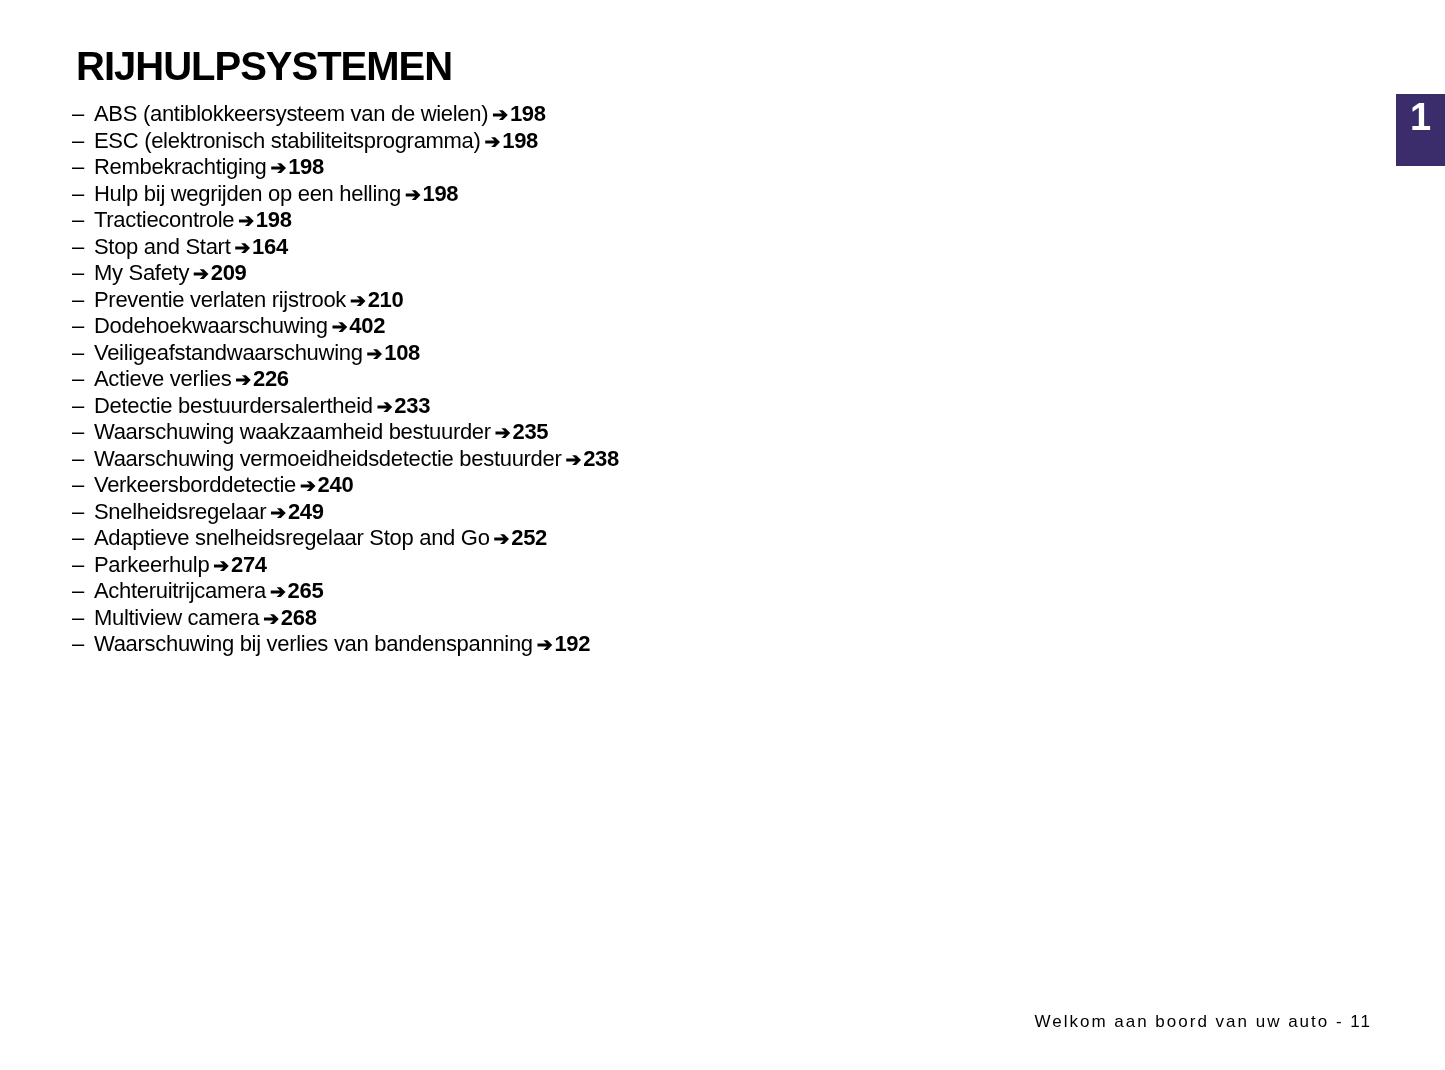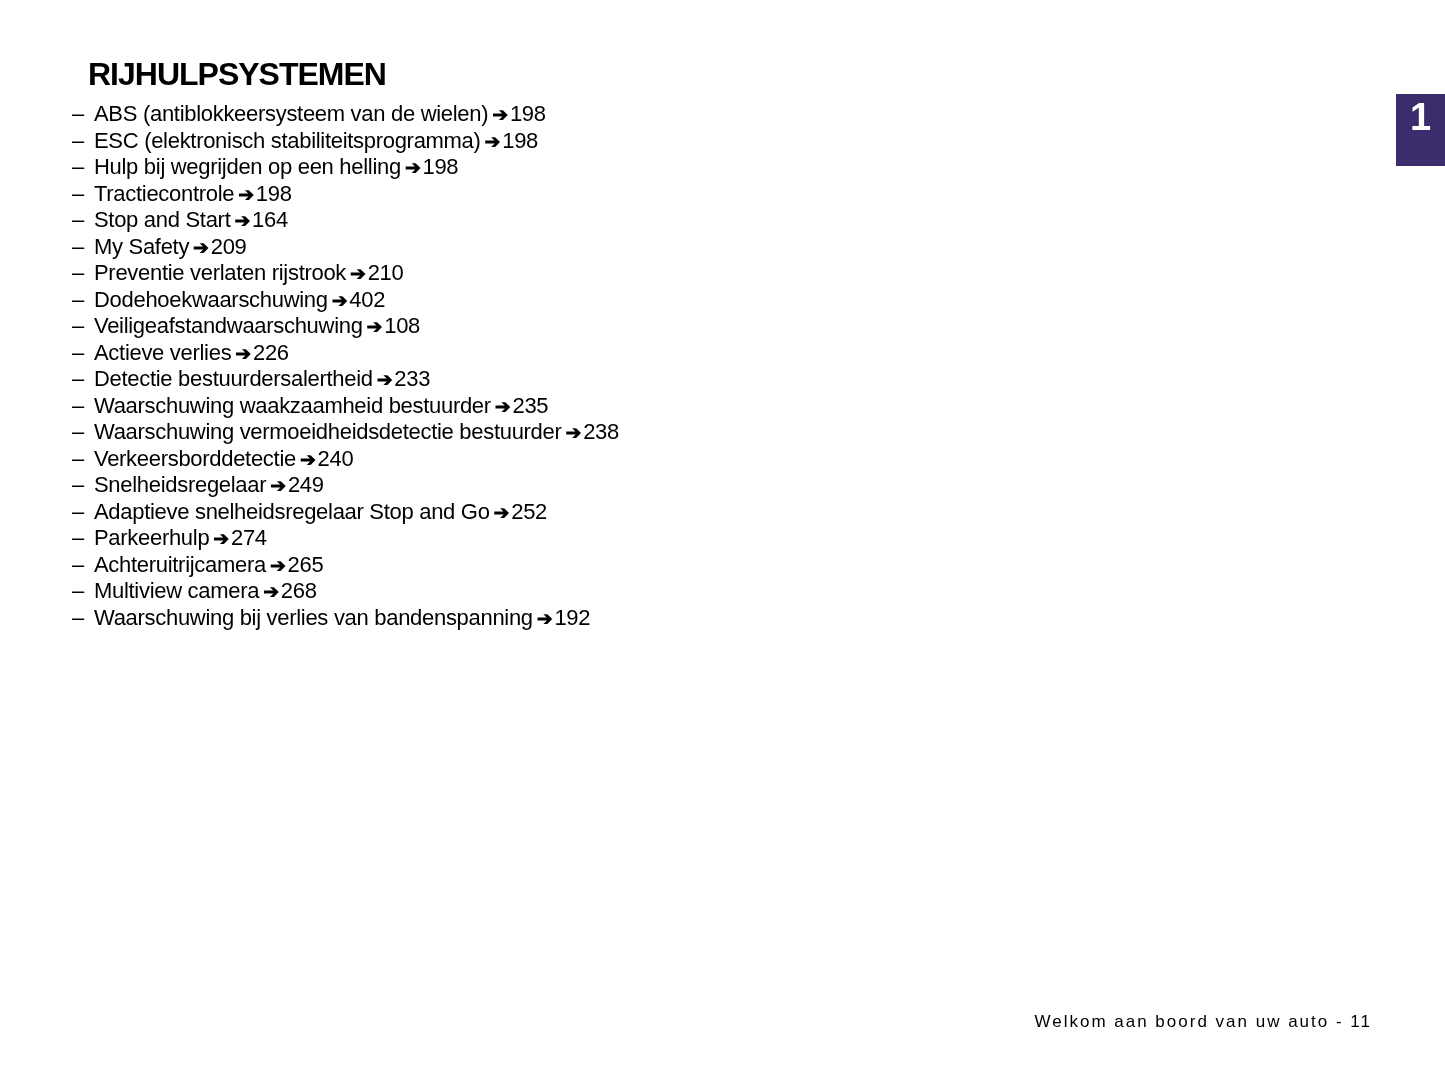--- a/index.html
+++ b/index.html
@@ -2,49 +2,50 @@
 <html><head>
 <meta charset="utf-8">
 <style>
   html, body { margin: 0; padding: 0; }
   body {
     width: 1445px; height: 1070px; background: #ffffff; position: relative; overflow: hidden;
     font-family: "Liberation Sans", sans-serif; color: #000;
   }
   .title {
     position: absolute; left: 72px; top: 40px;
-    font-size: 32px; font-weight: bold; letter-spacing: -1px; margin: 16px;
+    font-size: 40px; font-weight: bold; letter-spacing: -1px; margin: 4px;
   }
   .list {
     position: absolute; left: 72px; top: 101px; margin: 0; padding: 0; list-style: none;
   }
   .item {
     font-size: 22px; line-height: 25.5px; white-space: nowrap; letter-spacing: -0.3px;
   }
   .dash { display: inline-block; width: 22px; }
   .arrow { font-weight: bold; font-size: 19px; margin: 0 2px 0 4px; }
-  .page { font-weight: normal; }
+  .page { font-weight: bold; }
   .tab {
     position: absolute; left: 1396px; top: 94px; width: 49px; height: 72px;
     background: #3b2d6b; color: #fff; font-size: 38px; font-weight: bold;
     display: flex; align-items: flex-start; justify-content: center; padding-top: 2px; box-sizing: border-box;
   }
   .footer {
     position: absolute; right: 73px; top: 1012px;
     font-size: 17px; letter-spacing: 2px; text-align: center;
   }
 </style>
 </head>
 <body>
 
 <h1 class="title">RIJHULPSYSTEMEN</h1>
 
 <ul class="list">
   <li class="item"><span class="dash">–</span><span>ABS (antiblokkeersysteem van de wielen)</span><span class="arrow">➔</span><span class="page">198</span></li>
   <li class="item"><span class="dash">–</span><span>ESC (elektronisch stabiliteitsprogramma)</span><span class="arrow">➔</span><span class="page">198</span></li>
+  <li class="item"><span class="dash">–</span><span>Rembekrachtiging</span><span class="arrow">➔</span><span class="page">198</span></li>
   <li class="item"><span class="dash">–</span><span>Hulp bij wegrijden op een helling</span><span class="arrow">➔</span><span class="page">198</span></li>
   <li class="item"><span class="dash">–</span><span>Tractiecontrole</span><span class="arrow">➔</span><span class="page">198</span></li>
   <li class="item"><span class="dash">–</span><span>Stop and Start</span><span class="arrow">➔</span><span class="page">164</span></li>
   <li class="item"><span class="dash">–</span><span>My Safety</span><span class="arrow">➔</span><span class="page">209</span></li>
   <li class="item"><span class="dash">–</span><span>Preventie verlaten rijstrook</span><span class="arrow">➔</span><span class="page">210</span></li>
   <li class="item"><span class="dash">–</span><span>Dodehoekwaarschuwing</span><span class="arrow">➔</span><span class="page">402</span></li>
   <li class="item"><span class="dash">–</span><span>Veiligeafstandwaarschuwing</span><span class="arrow">➔</span><span class="page">108</span></li>
   <li class="item"><span class="dash">–</span><span>Actieve verlies</span><span class="arrow">➔</span><span class="page">226</span></li>
   <li class="item"><span class="dash">–</span><span>Detectie bestuurdersalertheid</span><span class="arrow">➔</span><span class="page">233</span></li>
   <li class="item"><span class="dash">–</span><span>Waarschuwing waakzaamheid bestuurder</span><span class="arrow">➔</span><span class="page">235</span></li>

